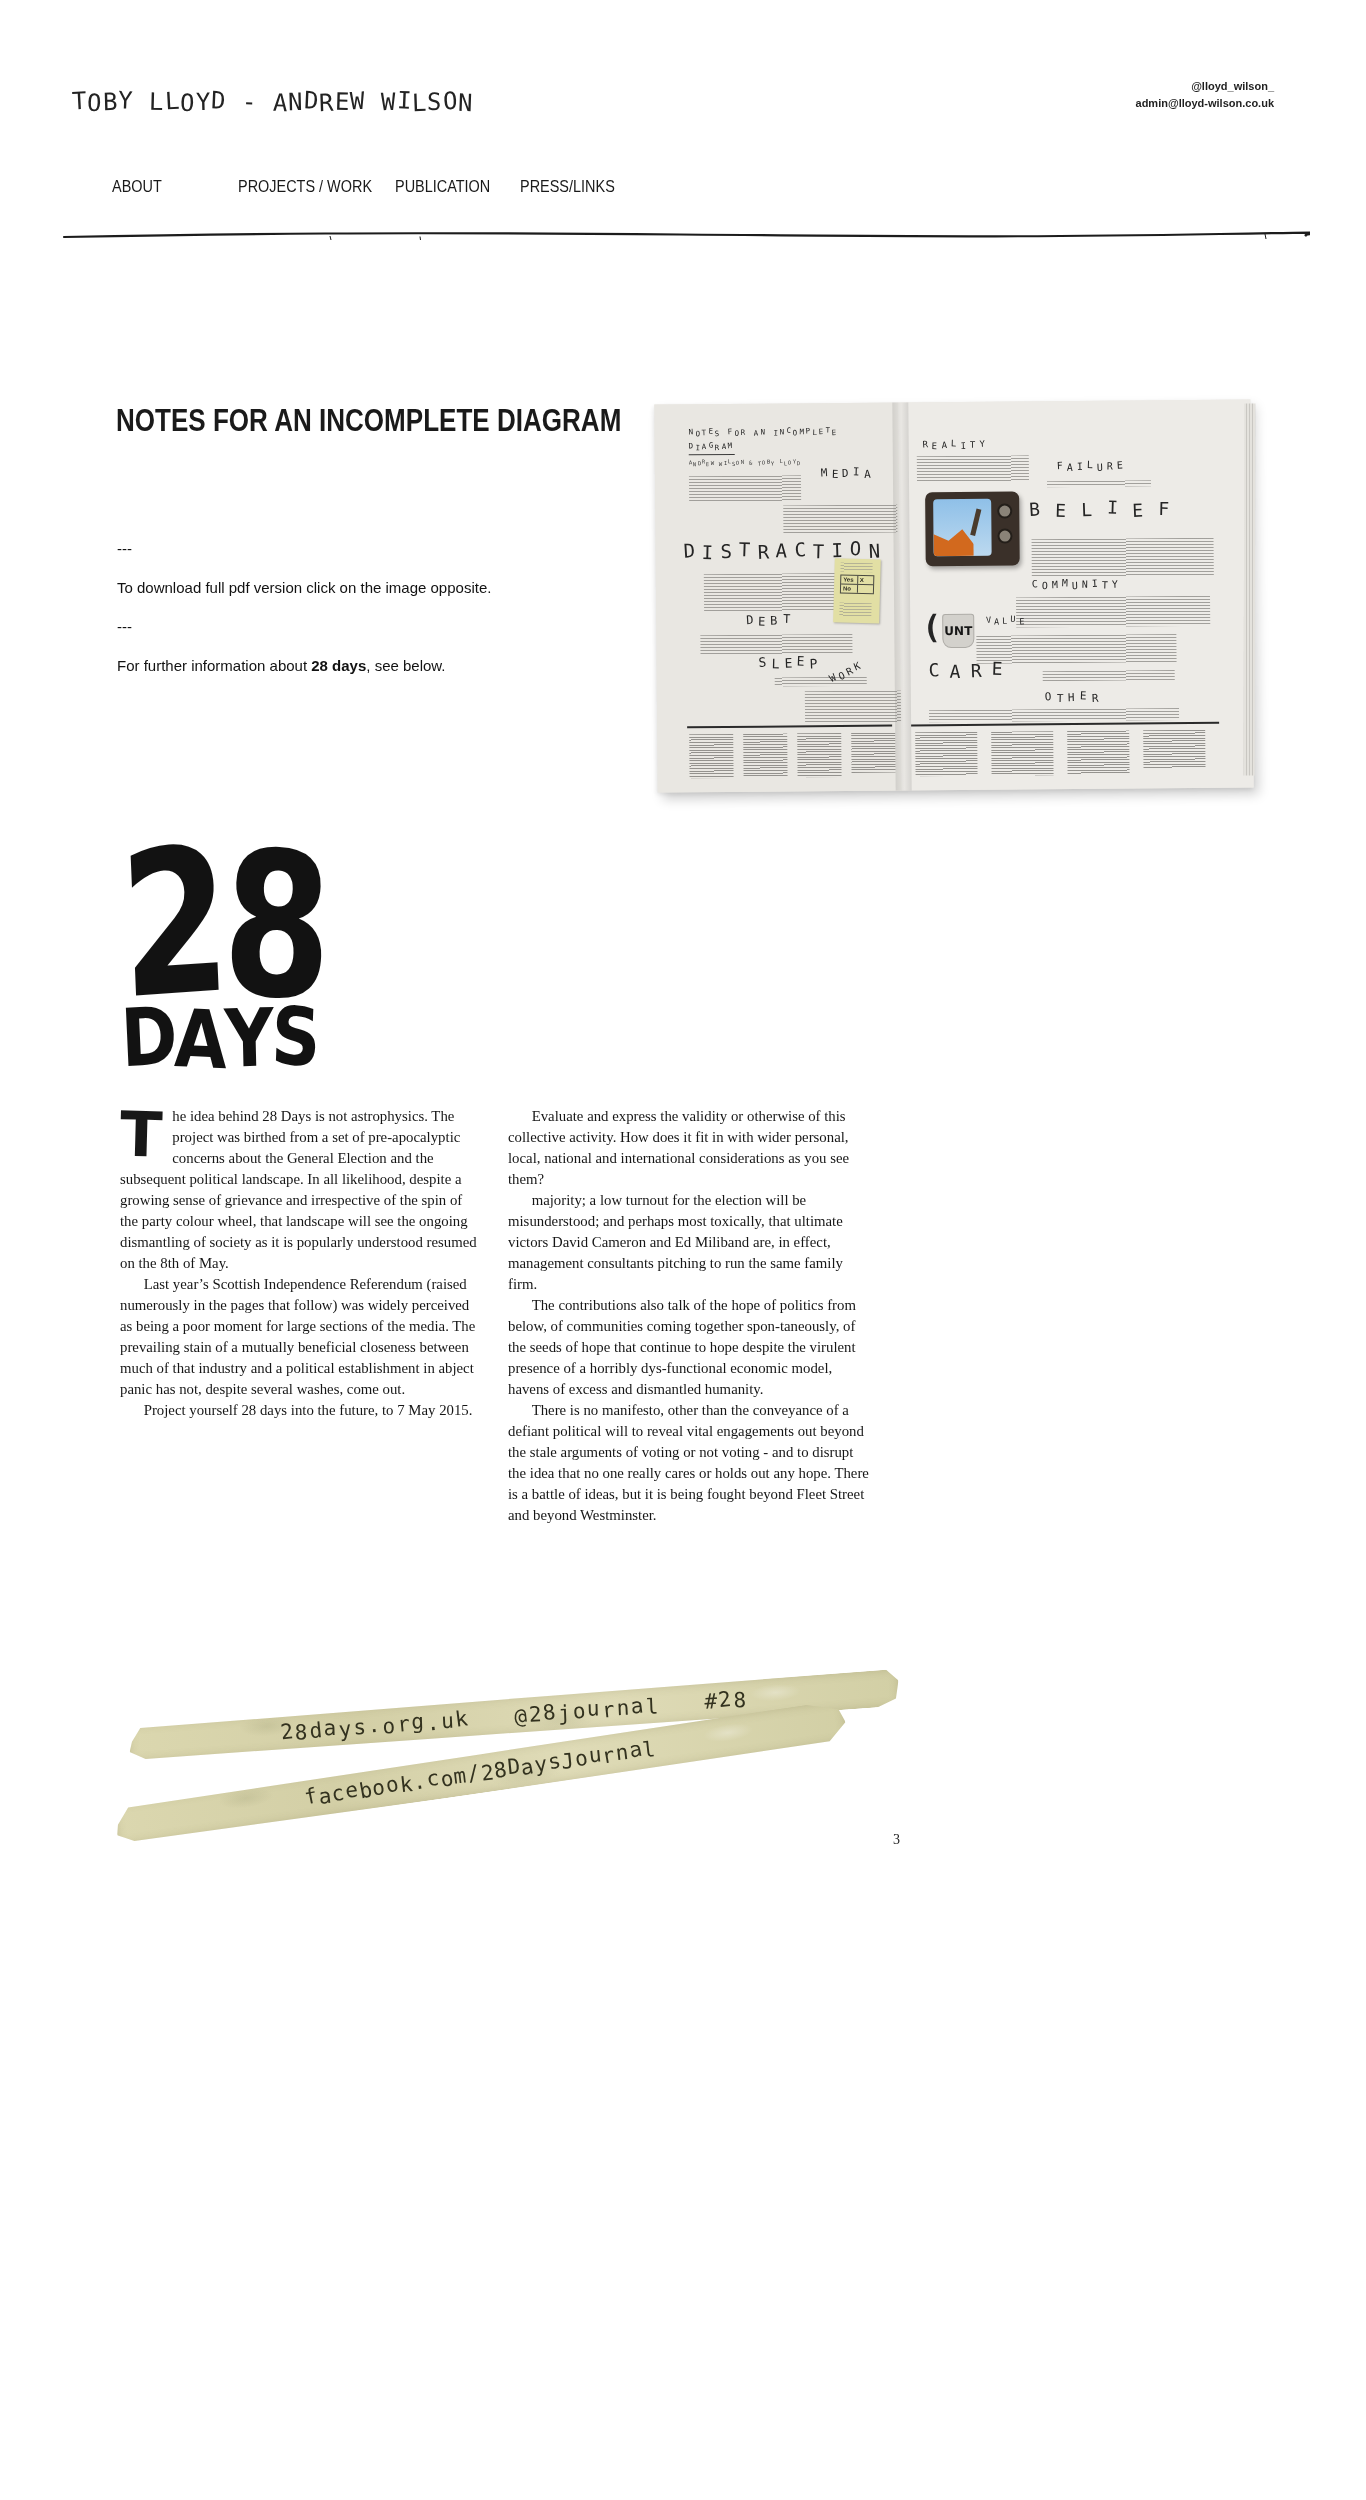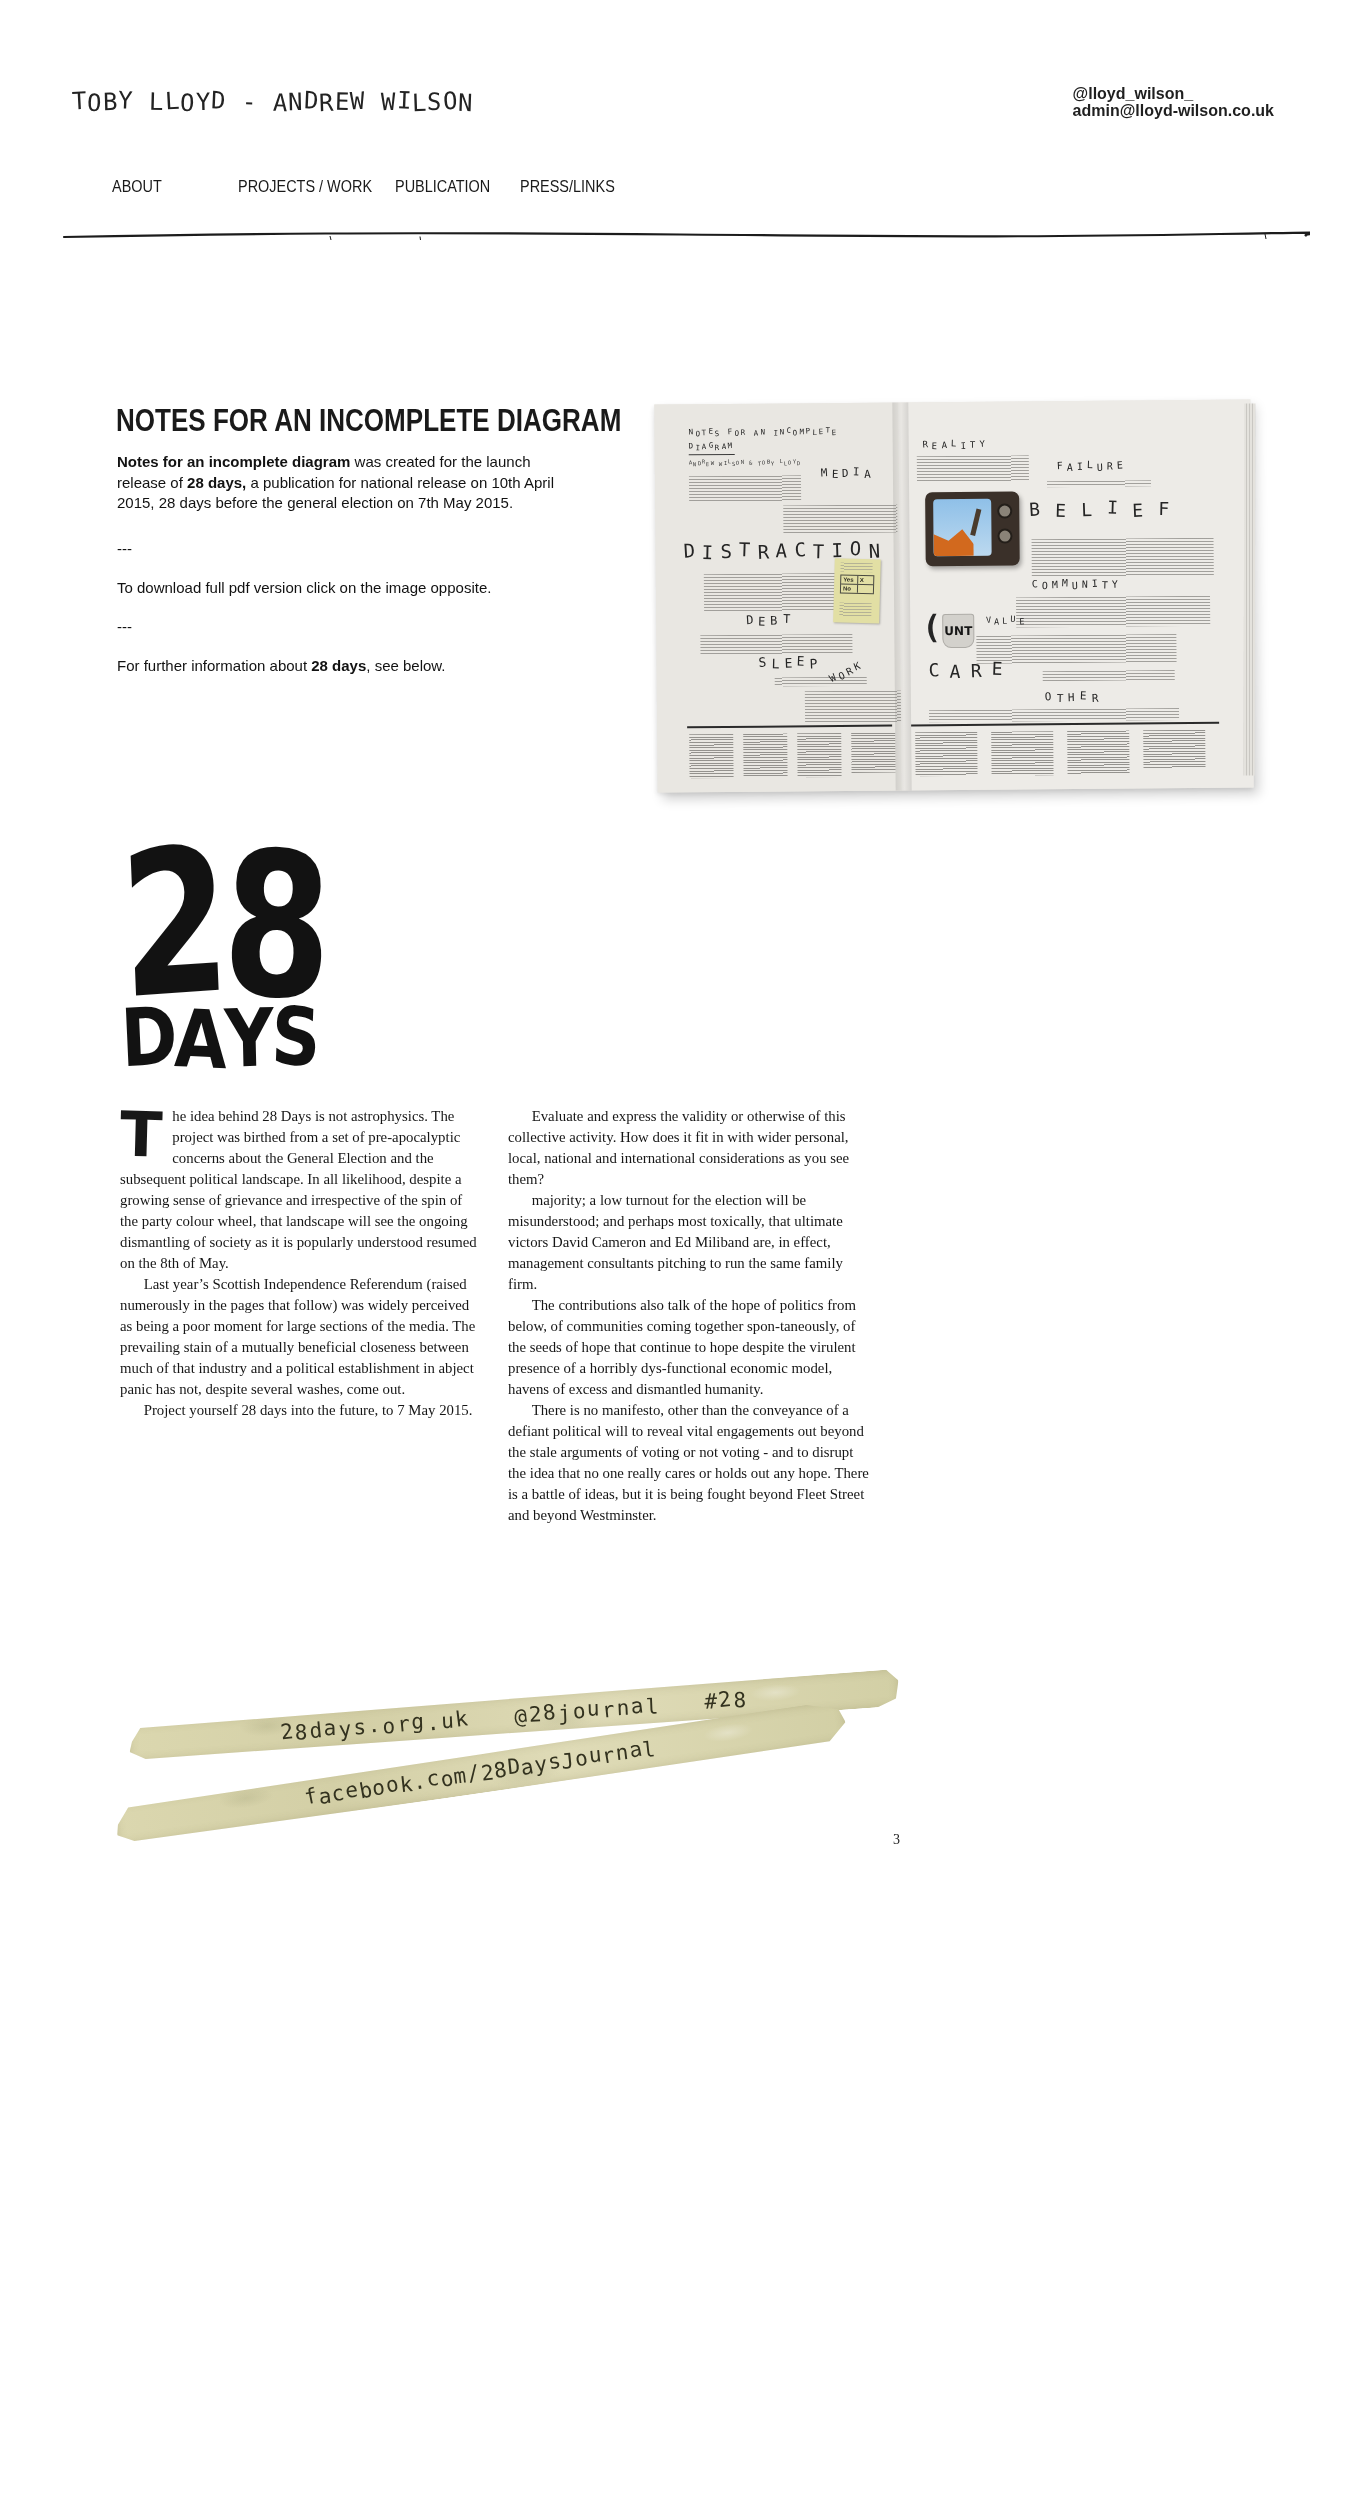--- a/index.html
+++ b/index.html
@@ -12,21 +12,21 @@
   .l0{transform:rotate(-3deg) translateY(-1px);}
   .l1{transform:rotate(2deg) translateY(1px);}
   .l2{transform:rotate(-1.5deg);}
   .l3{transform:rotate(2.5deg) translateY(-1.5px);}
   .l4{transform:rotate(-2deg) translateY(1px);}
   .l5{transform:rotate(1.5deg);}
 
   
   .logo{left:72px;top:88px;font-family:"DejaVu Sans Mono",monospace;font-size:24px;
         letter-spacing:1px;font-weight:400;color:#232323;cursor:pointer;}
-  .contact{right:92px;top:86px;font-size:16px;line-height:16.5px;font-weight:600;color:#1f1f1f;}
+  .contact{right:92px;top:78px;text-align:right;font-size:11px;line-height:16.5px;font-weight:600;color:#1f1f1f;}
   .contact a{display:block;color:#1f1f1f;text-decoration:none;}
   .nav-item{top:177px;font-size:17px;font-weight:400;cursor:pointer;}
   .nav-item>span{display:inline-block;transform:scaleX(0.85);transform-origin:left center;letter-spacing:0;}
   .rule{left:60px;top:224px;}
 
   
   .h1{left:116px;top:384px;font-size:31px;line-height:31px;font-weight:800;
       transform:scaleX(0.84);transform-origin:left top;white-space:nowrap;letter-spacing:0;}
   .intro{left:117px;top:452px;width:452px;font-size:15px;line-height:20.5px;color:#121212;}
   .note{left:117px;font-size:15px;color:#121212;}
@@ -107,23 +107,20 @@
   <div class="abs nav-item" style="left:238px"><span>PROJECTS / WORK</span></div>
   <div class="abs nav-item" style="left:395px"><span>PUBLICATION</span></div>
   <div class="abs nav-item" style="left:520px"><span>PRESS/LINKS</span></div>
 
   <svg class="abs rule" width="1250" height="22" viewBox="0 0 1250 22">
     <path d="M4,13 C180,9.5 320,8 620,10.5 S980,13 1160,10 1238,9 1246,11.5" fill="none" stroke="#1c1c1c" stroke-width="2.2" stroke-linecap="round"></path>
     <path d="M270,12 l1,4 M360,12.5 l0.5,3.5 M1205,10 l1,5" stroke="#1c1c1c" stroke-width="1"></path>
   </svg>
 
   <h1 class="abs h1">NOTES FOR AN INCOMPLETE DIAGRAM</h1>
-  <div class="abs intro">
-    <b>Notes for an incomplete diagram</b><span> was created for the launch release of </span><b>28 days,</b><span> a publication for national release on 10th April 2015, 28 days before the general election on 7th May 2015.</span>
-  </div>
   <div class="abs note" style="top:540px">---</div>
   <div class="abs note" style="top:579px">To download full pdf version click on the image opposite.</div>
   <div class="abs note" style="top:618px">---</div>
   <div class="abs note" style="top:657px">
     <span>For further information about </span><b>28 days</b><span>, see below.</span>
   </div>
 
   <div class="abs spread">
     <div class="paper">
       <div class="pg-left"></div>

